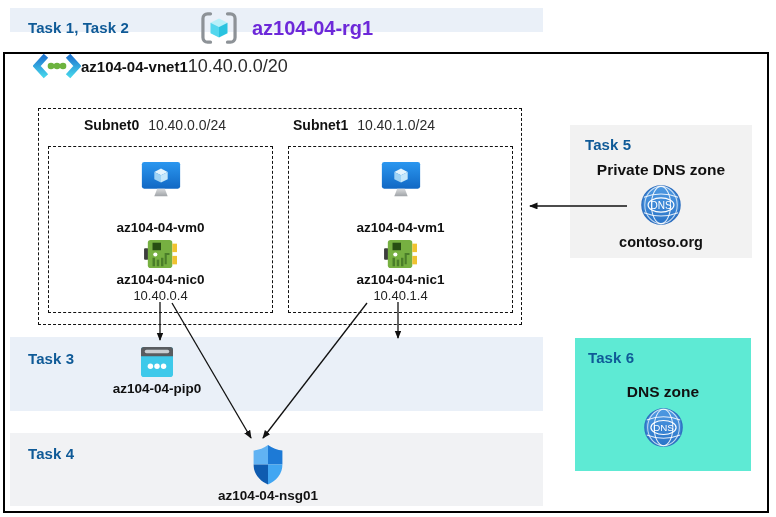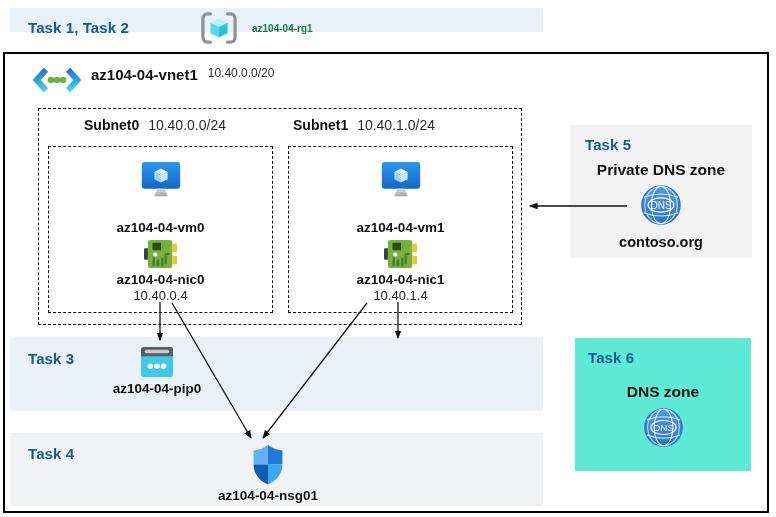--- a/index.html
+++ b/index.html
@@ -6,30 +6,30 @@
   .canvas {
     position:relative; width:776px; height:517px; background:#ffffff;
     font-family:"Liberation Sans", sans-serif; overflow:hidden; color:#111;
   }
   .task-h { color:#0f5a97; font-weight:700; font-size:15px; letter-spacing:0.1px; }
 
   
   .band12 { position:absolute; left:10px; top:8px; width:533px; height:24px; background:#eaf0f8; }
   .band12 .task-h { position:absolute; left:18px; top:11px; }
   .rg-group { position:absolute; left:190px; top:2px; height:36px; display:flex; align-items:center; gap:14px; }
-  .rg-name { font-weight:700; font-size:10px; color:#15803d; }
+  .rg-name { font-weight:700; font-size:20px; color:#6d28d9; }
 
   
   .bigbox { position:absolute; left:3px; top:52px; width:766px; height:461px;
             border:2px solid #000; box-sizing:border-box; background:#fff; }
 
   
-  .vnet-header { position:absolute; left:33px; top:66px; display:flex; align-items:flex-start; gap:10px; }
+  .vnet-header { position:absolute; left:33px; top:52px; display:flex; align-items:center; }
   .vnet-name { font-weight:700; font-size:15px; }
-  .vnet-cidr { font-size:12px; color:#2b2b2b; }
+  .vnet-cidr { font-size:18px; color:#2b2b2b; }
 
   
   .outer-dashed { position:absolute; left:38px; top:108px; width:484px; height:217px;
                   border:1.6px dashed #111; box-sizing:border-box; }
   .inner-dashed { position:absolute; width:225px; height:167px; border:1.6px dashed #111;
                   box-sizing:border-box; top:146px; }
   .inner0 { left:48px; } .inner1 { left:288px; }
 
   .subnet-label { position:absolute; top:117px; font-size:14px; white-space:nowrap; }
   .subnet-label .sn-name { font-weight:700; }

